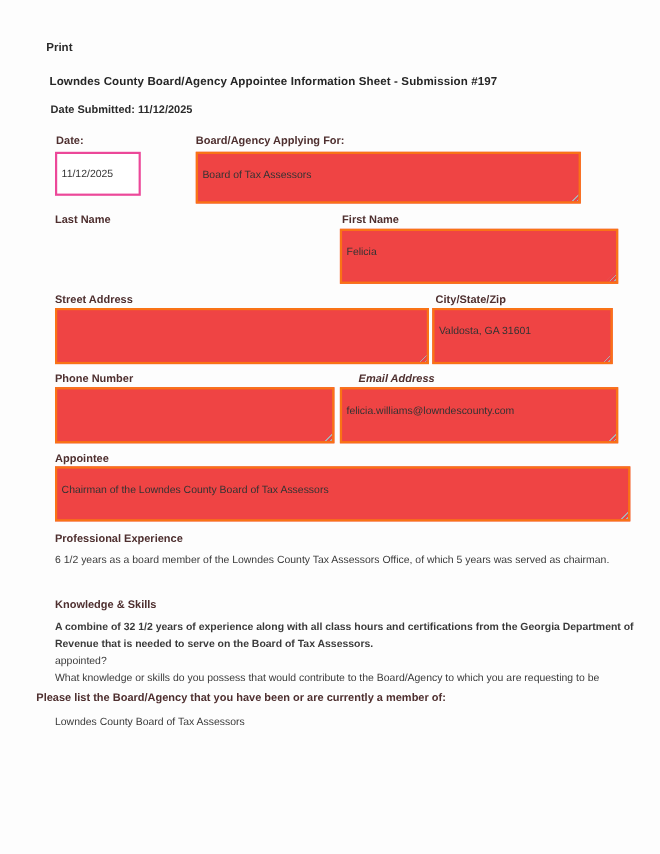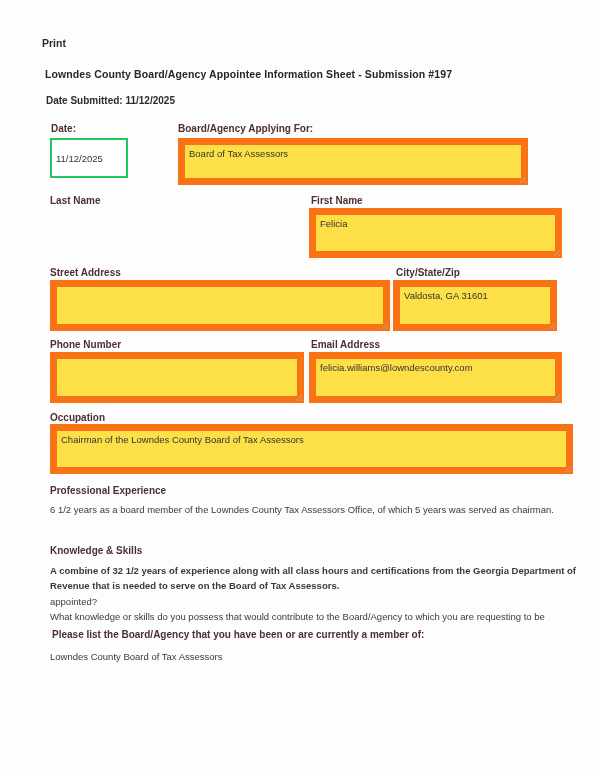--- a/index.html
+++ b/index.html
@@ -36,39 +36,39 @@
   .section-heading{
     position:absolute;
     font-size:10px;font-weight:bold;color:#4e2f2f;
     white-space:nowrap;
   }
 
   .ta-wrap{position:absolute;}
   textarea.ta{
     position:absolute;left:0;top:0;width:100%;height:100%;
     box-sizing:border-box;
-    border:7px solid #f97316;
-    background:#fde047;
+    border:2px solid #f97316;
+    background:#ef4444;
     resize:none;
     font-family:"Liberation Sans","DejaVu Sans",sans-serif;
     font-size:9.5px;line-height:12px;color:#333;
-    padding:3px 4px;
+    padding:14px 4px;
     outline:none;
     overflow:hidden;
   }
   .grip{
     position:absolute;right:2px;bottom:2px;width:9px;height:9px;
     background:repeating-linear-gradient(135deg,transparent 0 2px,#adadad 2px 3px);
     clip-path:polygon(100% 0,0 100%,100% 100%);
     pointer-events:none;
   }
   input.date-input{
     position:absolute;left:50px;top:138px;width:78px;height:19px;
     box-sizing:border-box;
-    border:2px solid #22c55e;background:#fff;
+    border:2px solid #ec4899;background:#fff;
     font-family:"Liberation Sans","DejaVu Sans",sans-serif;
     font-size:9.5px;color:#333;padding:18px 4px;outline:none;
   }
 
   .body-text{
     position:absolute;
     font-size:9.5px;color:#3a3a3a;
     white-space:nowrap;
   }
   .body-text .line{line-height:14.5px;}
@@ -113,43 +113,43 @@
     <textarea class="ta" style="">Valdosta, GA 31601</textarea>
     <span class="grip"></span>
   </div>
 
   <div class="field-label" style="left:50px;top:339px;">Phone Number</div>
   <div class="ta-wrap" style="left:50px;top:352px;width:254px;height:51px;">
     <textarea class="ta" style=""></textarea>
     <span class="grip"></span>
   </div>
 
-  <div class="field-label" style="left:311px;top:339px;">Email Address</div>
+  <div class="field-label" style="left:326px;top:339px;font-style:italic;">Email Address</div>
   <div class="ta-wrap" style="left:309px;top:352px;width:253px;height:51px;">
     <textarea class="ta" style="">felicia.williams@lowndescounty.com</textarea>
     <span class="grip"></span>
   </div>
 
-  <div class="field-label" style="left:50px;top:412px;">Occupation</div>
+  <div class="field-label" style="left:50px;top:412px;">Appointee</div>
   <div class="ta-wrap" style="left:50px;top:424px;width:523px;height:50px;">
     <textarea class="ta" style="">Chairman of the Lowndes County Board of Tax Assessors</textarea>
     <span class="grip"></span>
   </div>
 
   <div class="section-heading" style="left:50px;top:485px;">Professional Experience</div>
   <div class="body-text" style="left:50px;top:503px;">
     <div class="line">6 1/2 years as a board member of the Lowndes County Tax Assessors Office, of which 5 years was served as chairman.</div>
   </div>
 
   <div class="section-heading" style="left:50px;top:545px;">Knowledge &amp; Skills</div>
   <div class="body-text para" style="left:50px;top:563px;font-weight:bold;">
     <div class="line">A combine of 32 1/2 years of experience along with all class hours and certifications from the Georgia Department of</div>
     <div class="line">Revenue that is needed to serve on the Board of Tax Assessors.</div>
   </div>
   <div class="body-text para" style="left:50px;top:594px;">
     <div class="line">appointed?</div>
     <div class="line">What knowledge or skills do you possess that would contribute to the Board/Agency to which you are requesting to be</div>
   </div>
 
-  <div class="section-heading" style="left:52px;top:629px;">Please list the Board/Agency that you have been or are currently a member of:</div>
+  <div class="section-heading" style="left:33px;top:629px;">Please list the Board/Agency that you have been or are currently a member of:</div>
   <div class="body-text" style="left:50px;top:651px;">Lowndes County Board of Tax Assessors</div>
 
 </div>
 
 </body></html>

